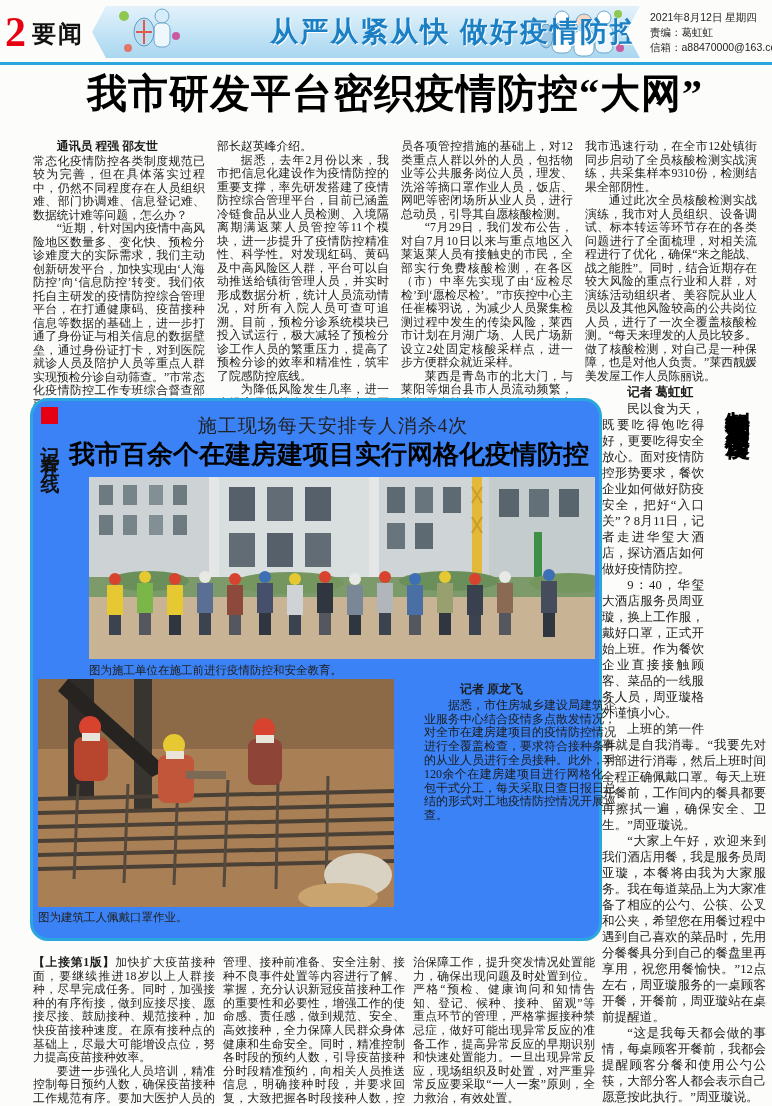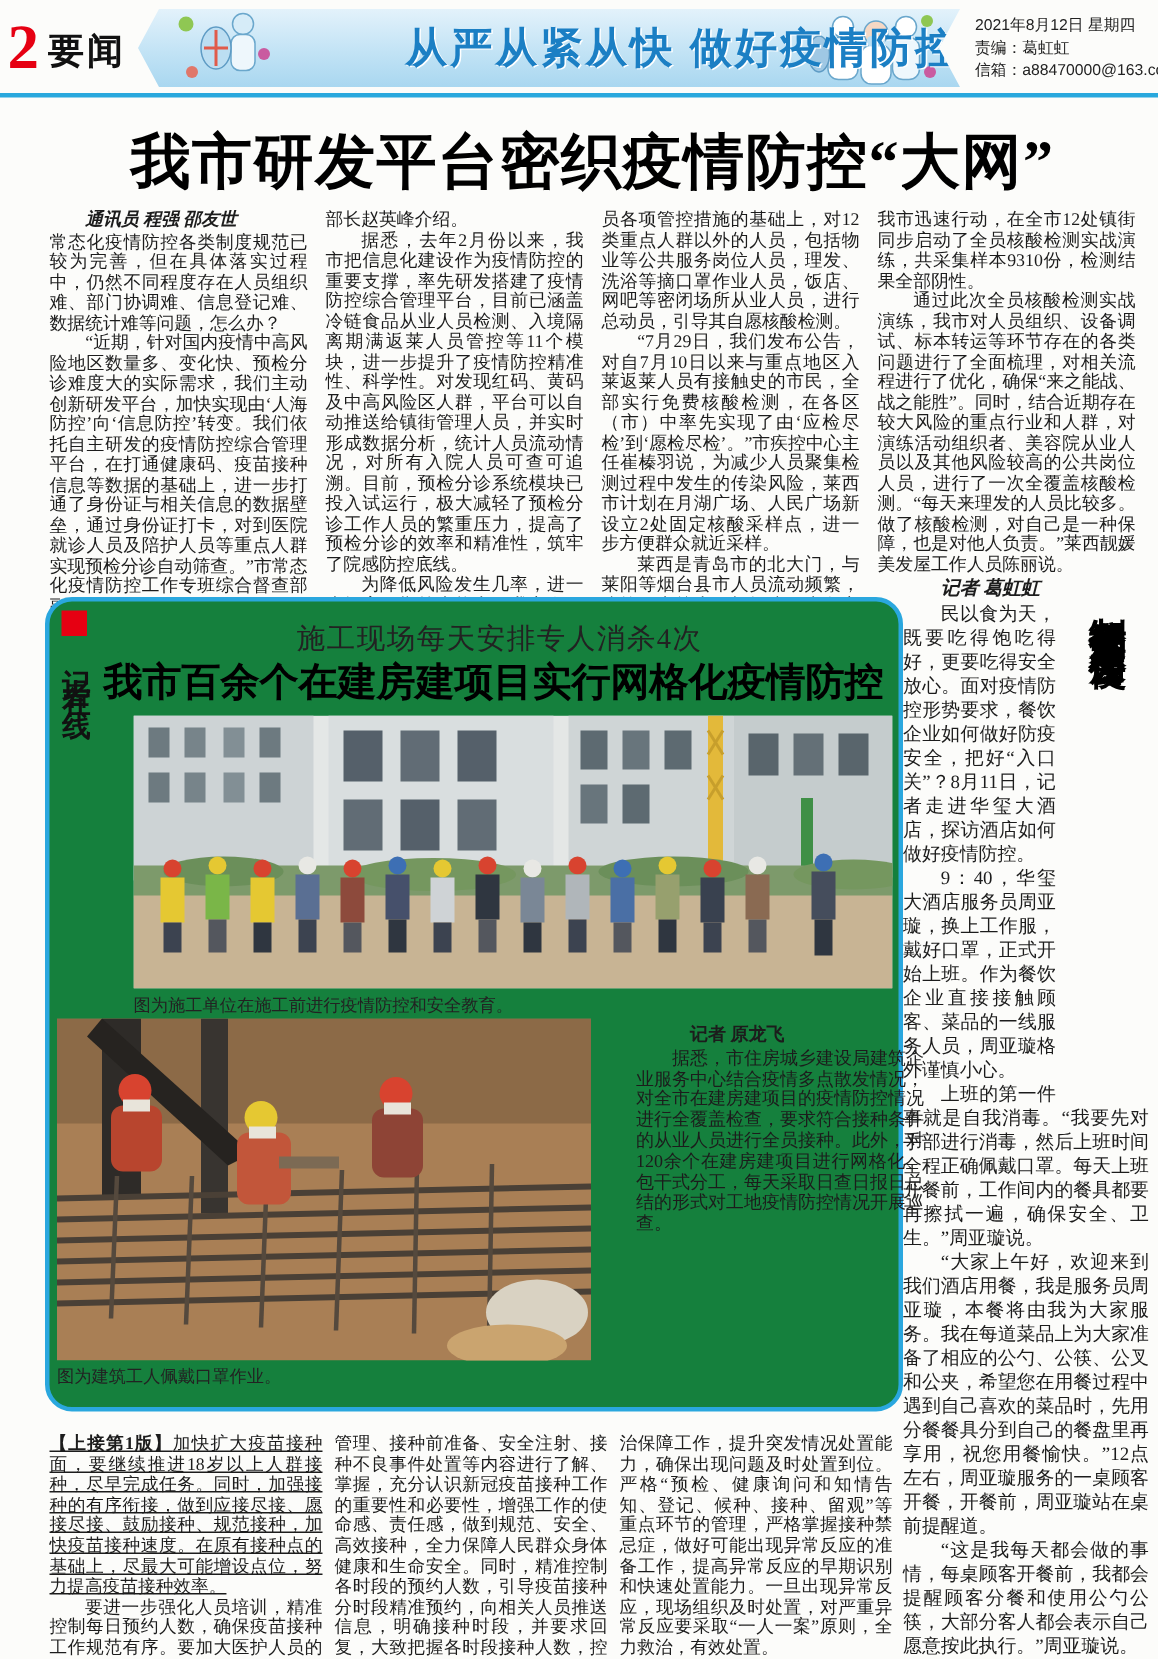--- a/index.html
+++ b/index.html
@@ -22,32 +22,32 @@
     font-family:"Liberation Sans","DejaVu Sans",sans-serif;
     font-weight:bold;font-size:28px;letter-spacing:2px;color:#1b7fc4;
     text-shadow:1px 1px 0 #ffffff;white-space:nowrap;z-index:2;
   }
   .ribbon svg{position:absolute;top:0;height:52px;}
   .issue-info{position:absolute;left:650px;top:10px;width:120px;font-size:10.5px;line-height:15px;color:#222;
     font-family:"Liberation Sans","DejaVu Sans",sans-serif;white-space:nowrap;}
   .blue-rule{position:absolute;left:0;top:62px;width:772px;height:3px;background:#29a8dd;}
   
   .main-headline{
-    position:absolute;left:33px;top:80px;width:724px;text-align:center;
+    position:absolute;left:33px;top:66px;width:724px;text-align:center;
     font-size:40px;font-weight:bold;letter-spacing:1px;color:#000;white-space:nowrap;
   }
   .top-cols{position:absolute;left:33px;top:140px;width:724px;display:flex;gap:12px;}
   .ncol{width:172px;font-size:11.9px;line-height:13.5px;text-align:justify;}
   .para{margin:0;text-indent:2em;text-align:justify;}
   [data-cont="true"] .para:first-child{text-indent:0;}
-  .byline{font-weight:bold;text-indent:2em;margin:0 0 1px 0;font-style:italic;}
+  .byline{font-weight:bold;text-indent:2em;margin:0 0 1px 0;}
   
   .feature-box{
     position:absolute;left:30px;top:398px;width:566px;height:537px;
-    border:3px solid #2aa7de;border-radius:18px;background:#15803d;
+    border:3px solid #2aa7de;border-radius:18px;background:#3b82f6;
   }
   .col-strip{position:absolute;left:4px;top:6px;width:24px;text-align:center;}
   .red-block{width:17px;height:17px;background:#e60012;margin:0 auto 6px auto;}
   .strip-label{
     writing-mode:vertical-rl;text-orientation:upright;
     font-size:19px;font-weight:bold;letter-spacing:7px;color:#111;margin:0 auto;
   }
   .kicker{position:absolute;left:40px;top:12px;width:520px;text-align:center;font-size:19px;color:#222;letter-spacing:1px;}
   .box-headline{position:absolute;left:30px;top:36px;width:532px;text-align:center;font-size:26px;font-weight:bold;color:#000;white-space:nowrap;}
   .photo1{position:absolute;left:56px;top:76px;width:506px;height:182px;}
@@ -321,21 +321,21 @@
       <p class="para">9：40，华玺大酒店服务员周亚璇，换上工作服，戴好口罩，正式开始上班。作为餐饮企业直接接触顾客、菜品的一线服务人员，周亚璇格外谨慎小心。</p>
       <p class="para">上班的第一件事就是自我消毒。“我要先对手部进行消毒，然后上班时间全程正确佩戴口罩。每天上班开餐前，工作间内的餐具都要再擦拭一遍，确保安全、卫生。”周亚璇说。</p>
       <p class="para">“大家上午好，欢迎来到我们酒店用餐，我是服务员周亚璇，本餐将由我为大家服务。我在每道菜品上为大家准备了相应的公勺、公筷、公叉和公夹，希望您在用餐过程中遇到自己喜欢的菜品时，先用分餐餐具分到自己的餐盘里再享用，祝您用餐愉快。”12点左右，周亚璇服务的一桌顾客开餐，开餐前，周亚璇站在桌前提醒道。</p>
       <p class="para">“这是我每天都会做的事情，每桌顾客开餐前，我都会提醒顾客分餐和使用公勺公筷，大部分客人都会表示自己愿意按此执行。”周亚璇说。</p>
       <p class="para">对于疫情防控来说，餐饮行业是一个特殊又重要的行业。周亚璇说，自己遇到过一些客人，嫌分餐麻烦，不愿意执行。尽管这不是强制的，周亚璇还是会多拿出几分钟来耐心解释，告诉顾客分餐和用公勺公筷，不仅是为了疫情防控，更能防止其他消化道疾病，更加卫生。“每次经过我这么一讲解，大家都理解了这么做的原因，也就愿意配合了。”周亚璇说，自己的任务就是全面细致地提醒顾客，不漏一次、不落一人，共建疫情防控防线。</p>
     </div>
 </div>
 
 <div class="bottom-cols">
   <div class="bcol">
-    <p class="para" style="text-indent:0;text-decoration:underline;">
+    <p class="para" style="text-indent:0;">
       <span class="lead-bold">【上接第1版】</span><span>加快扩大疫苗接种面，要继续推进18岁以上人群接种，尽早完成任务。同时，加强接种的有序衔接，做到应接尽接、愿接尽接、鼓励接种、规范接种，加快疫苗接种速度。在原有接种点的基础上，尽最大可能增设点位，努力提高疫苗接种效率。</span>
     </p>
     <div>
         <p class="para">要进一步强化人员培训，精准控制每日预约人数，确保疫苗接种工作规范有序。要加大医护人员的培训，就疫苗接种环境设置、接种人员要求、疫苗</p>
       </div>
   </div>
   <div class="bcol" data-cont="true">
       <p class="para">管理、接种前准备、安全注射、接种不良事件处置等内容进行了解、掌握，充分认识新冠疫苗接种工作的重要性和必要性，增强工作的使命感、责任感，做到规范、安全、高效接种，全力保障人民群众身体健康和生命安全。同时，精准控制各时段的预约人数，引导疫苗接种分时段精准预约，向相关人员推送信息，明确接种时段，并要求回复，大致把握各时段接种人数，控制接种人流，错时接种。</p>
     </div>
   <div class="bcol" data-cont="true">

